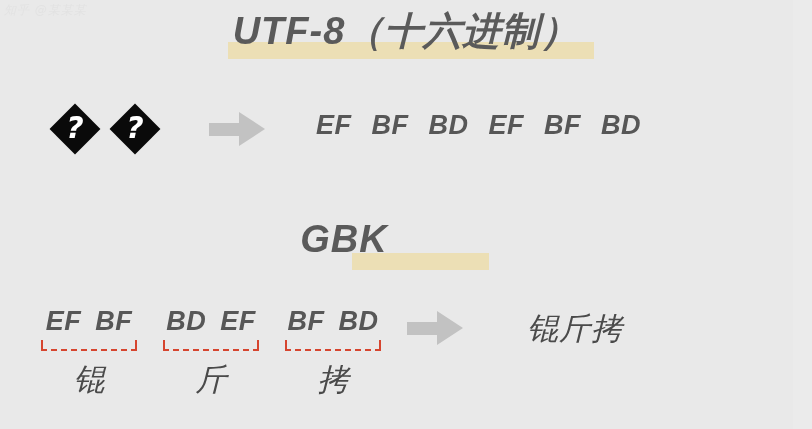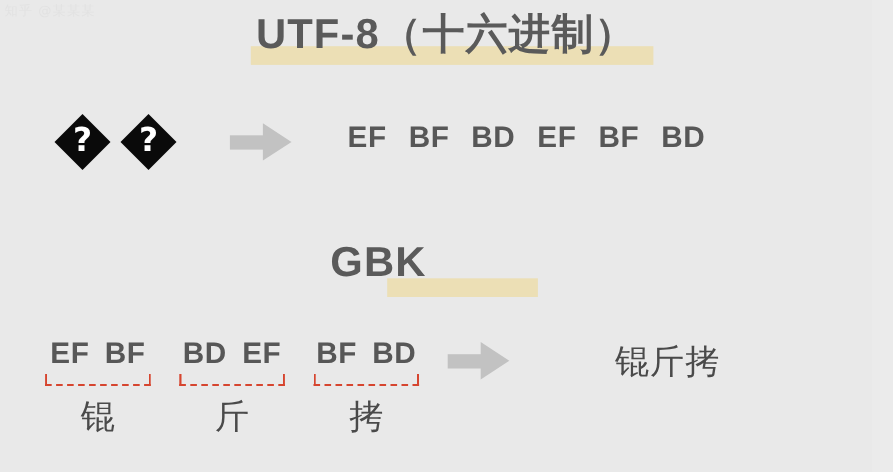--- a/index.html
+++ b/index.html
@@ -12,20 +12,21 @@
     background: #e9e9e9;
     font-family: "Liberation Sans", "DejaVu Sans", sans-serif;
     overflow: hidden;
     position: relative;
   }
 
   .slide {
     position: absolute;
     inset: 0;
     background: #e9e9e9;
+    font-style: italic;
   }
 
   
   .edge-band {
     position: absolute;
     top: 0;
     right: 0;
     width: 19px;
     height: 429px;
     background: #ebebeb;
@@ -215,21 +216,20 @@
   
   #gbk-result {
     position: absolute;
     left: 527px;
     top: 308px;
     font-size: 31px;
     color: #4a4a4a;
     font-family: "DejaVu Sans", sans-serif;
     letter-spacing: 1px;
     white-space: nowrap;
-    margin-left: 32px;
   }
 </style>
 </head>
 <body>
 
 <div class="slide">
 
   <div class="edge-band"></div>
 
   <div class="watermark">知乎 @某某某</div>

